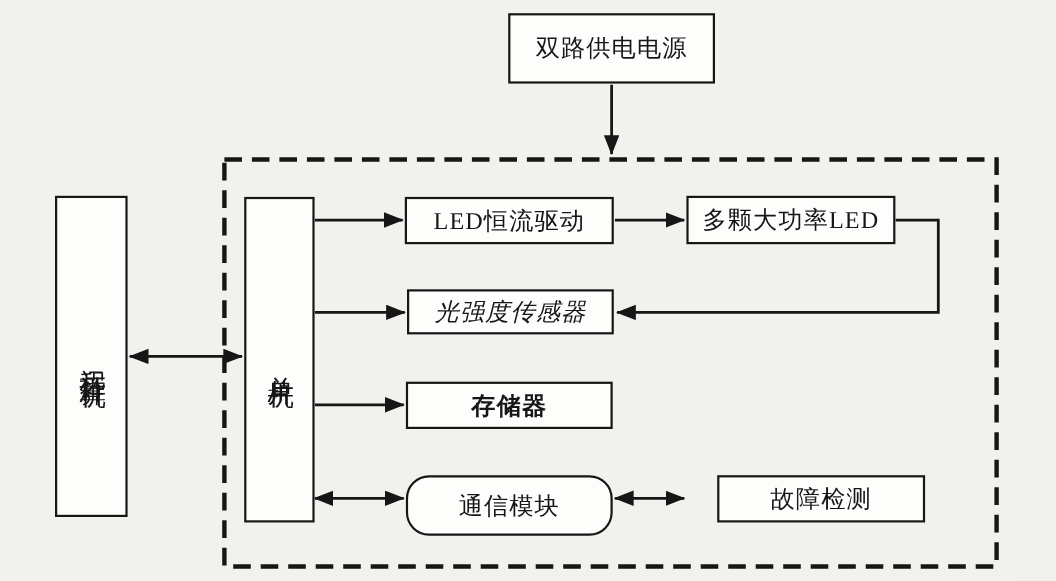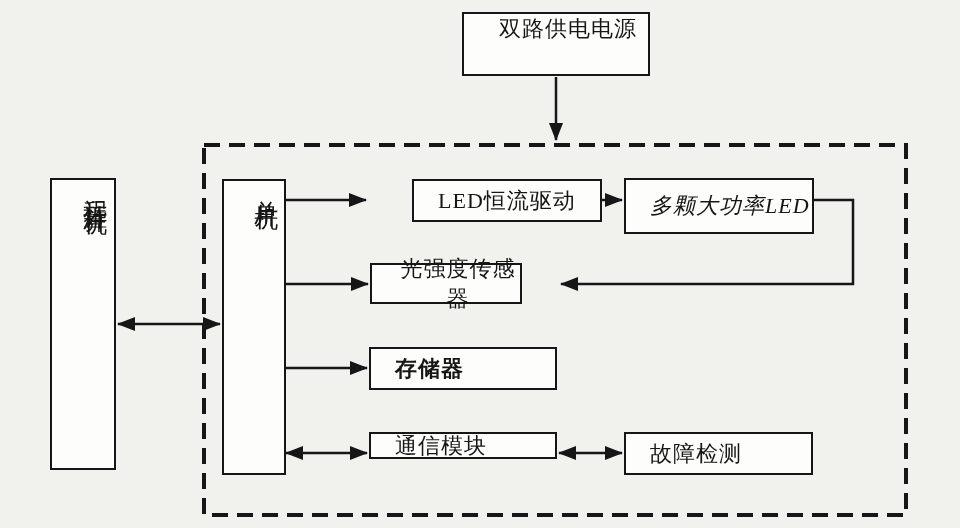--- a/index.html
+++ b/index.html
@@ -9,24 +9,23 @@
     background:var(--background,#f1f1ee);
     font-family:"Liberation Serif","DejaVu Serif",serif;
     color:var(--line,#161616);
     overflow:hidden;
   }
   .wires{position:absolute;left:0;top:0;z-index:1;color:var(--line,#161616);}
   .box{
     position:absolute;z-index:2;box-sizing:border-box;
     border:2px solid var(--line,#161616);
     background:var(--box-fill,#fdfdfc);
-    display:flex;align-items:center;
+    display:flex;align-items:center;justify-content:center;
     text-align:center;font-size:22px;line-height:1.35;
     letter-spacing:1px;
-    padding-left:24px;
   }
   .box.vertical{
     writing-mode:vertical-rl;
     text-orientation:upright;
     font-size:24px;letter-spacing:3px;
   }
   .two-line{display:flex;flex-direction:column;align-items:center;}
 </style>
 </head>
 <body>
@@ -62,25 +61,25 @@
   </svg>
 
   <div class="box two-line" style="left:462px;top:12px;width:188px;height:64px;">
     <span>双路供电电源</span>
   </div>
 
   <div class="box vertical" style="left:50px;top:178px;width:66px;height:292px;">远程计算机</div>
 
   <div class="box vertical" style="left:222px;top:179px;width:64px;height:296px;">单片机</div>
 
-  <div class="box" style="left:368px;top:179px;width:190px;height:43px;margin-left:44px;">LED恒流驱动</div>
+  <div class="box" style="left:368px;top:179px;width:190px;height:43px;">LED恒流驱动</div>
 
-  <div class="box" style="left:624px;top:178px;width:190px;height:56px;font-style:italic;">多颗大功率LED</div>
+  <div class="box" style="left:624px;top:178px;width:190px;height:44px;">多颗大功率LED</div>
 
-  <div class="box" style="left:370px;top:263px;width:152px;height:41px;">光强度传感器</div>
+  <div class="box" style="left:370px;top:263px;width:188px;height:41px;font-style:italic;">光强度传感器</div>
 
   <div class="box" style="left:369px;top:347px;width:188px;height:43px;font-weight:bold;">存储器</div>
 
-  <div class="box" style="left:369px;top:432px;width:188px;height:27px;">通信模块</div>
+  <div class="box" style="left:369px;top:432px;width:188px;height:55px;border-radius:21px;">通信模块</div>
 
-  <div class="box" style="left:624px;top:432px;width:189px;height:43px;">故障检测</div>
+  <div class="box" style="left:652px;top:432px;width:189px;height:43px;">故障检测</div>
 
 </div>
 
 </body></html>

